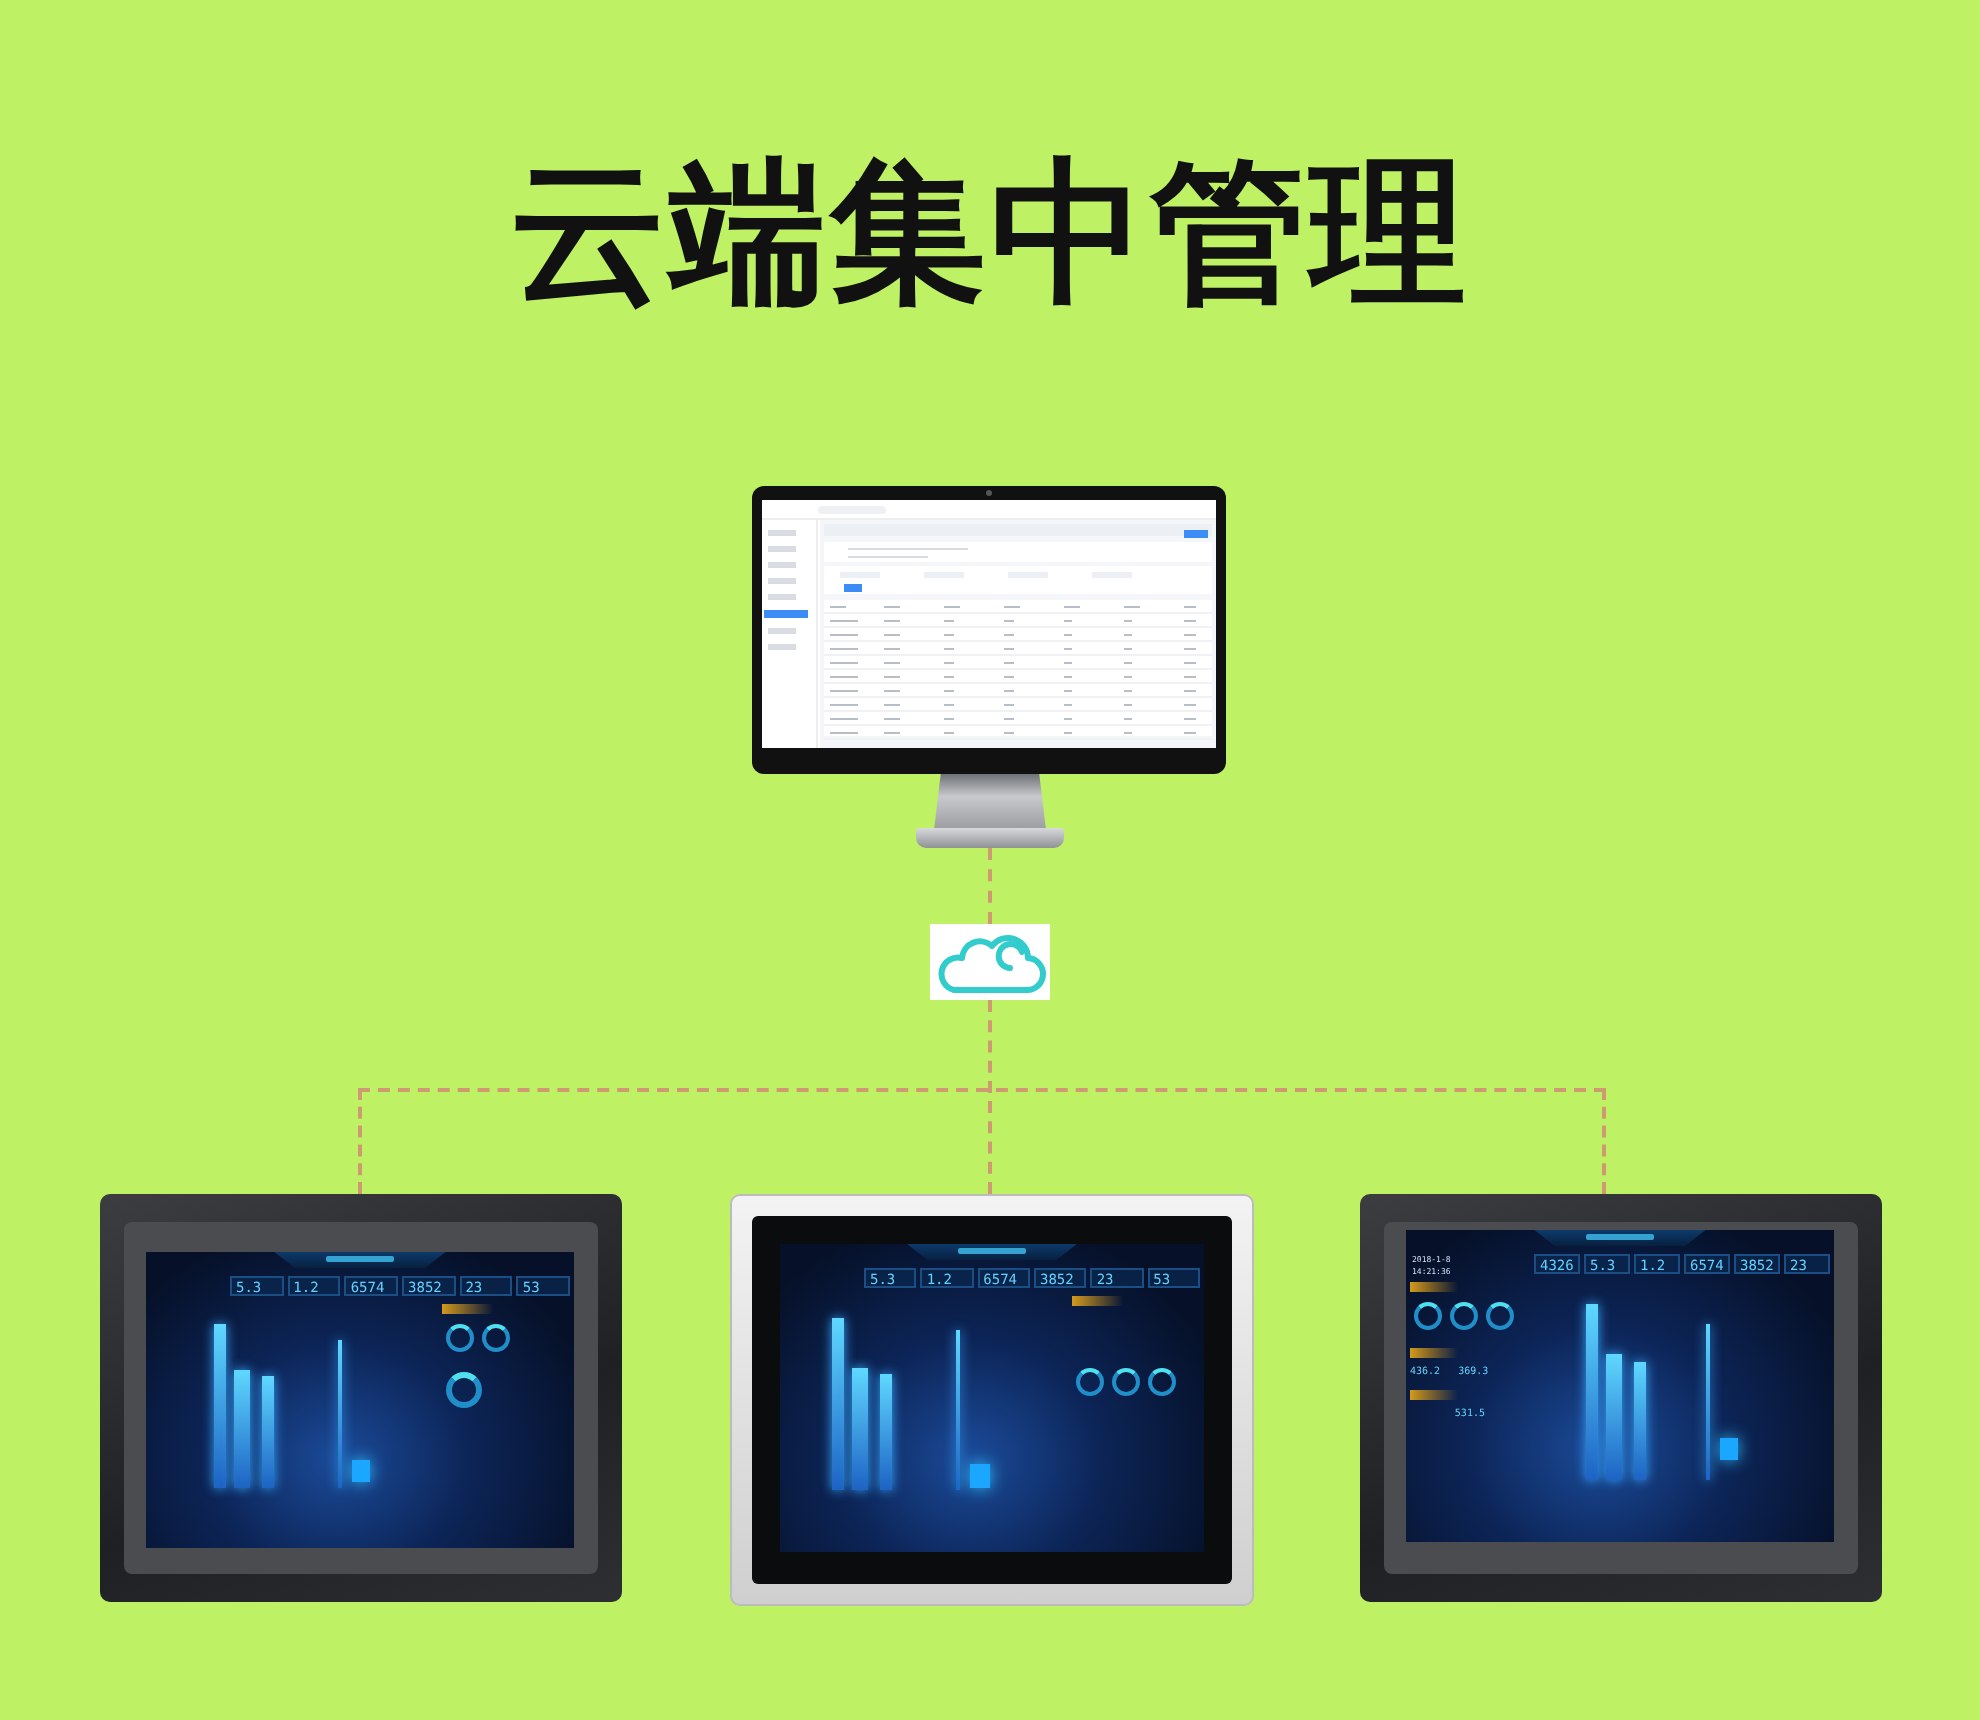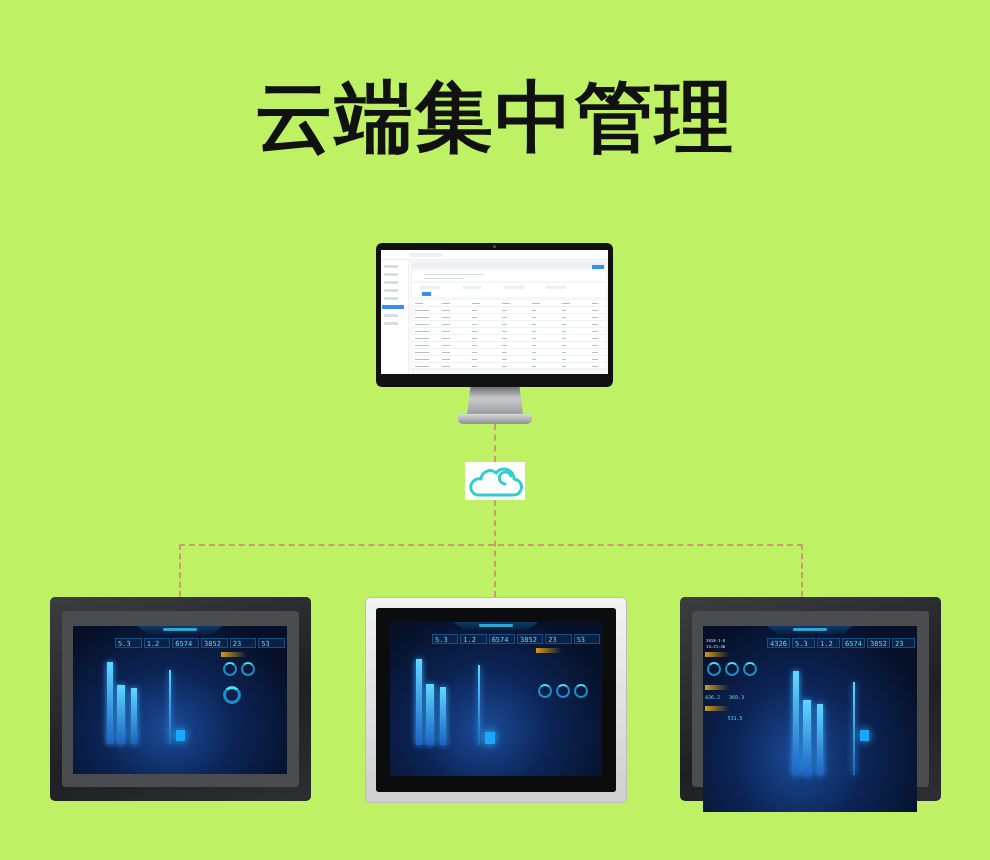--- a/index.html
+++ b/index.html
@@ -279,21 +279,21 @@
       <div class="sidepanel" style="right:2px;height:48%">
         <div class="head"></div>
         <div style="height:26px"></div>
         <span class="ring"></span><span class="ring"></span><span class="ring"></span>
       </div>
     </div>
   </div>
 
   <div class="panel dark" style="left:680px;top:597px">
     <div class="bezel"></div>
-    <div class="scr" style="left:23px;top:29px;width:214px;height:186px">
+    <div class="scr" style="left:23px;top:18px;width:214px;height:156px">
       <div class="hdr"></div>
         <div class="hdr-txt"></div>
       <div class="datetime">
           <div>2018-1-8</div>
           <div>14:21:36</div>
         </div>
       <div class="kpis" style="left:24px">
         <div class="kpi">
             <span class="val">4326</span>
           </div>

